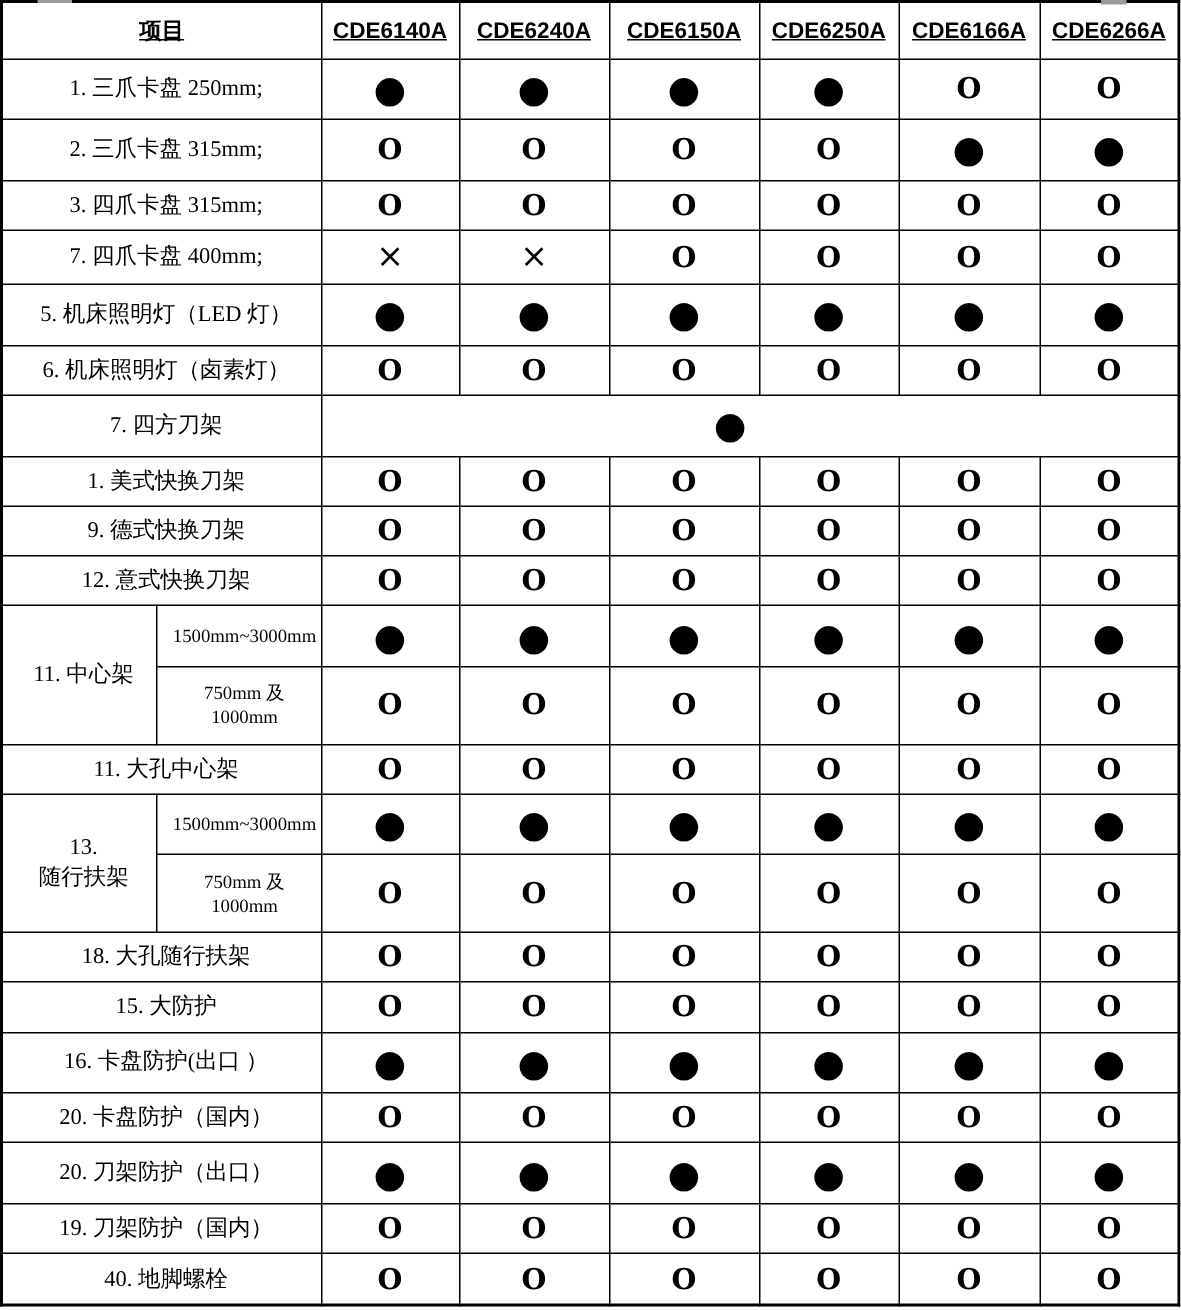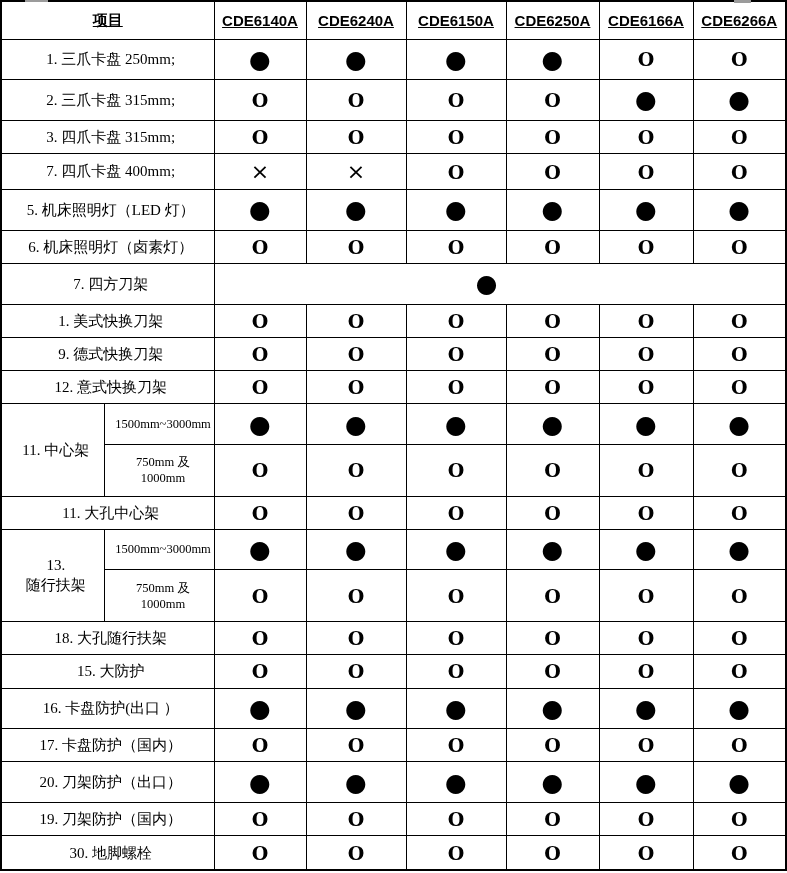--- a/index.html
+++ b/index.html
@@ -238,21 +238,21 @@
       <tr>
         <td class="label" colspan="2">16. 卡盘防护(出口 ）</td>
         <td class="val"><span class="sym sym-filled">●</span></td>
         <td class="val"><span class="sym sym-filled">●</span></td>
         <td class="val"><span class="sym sym-filled">●</span></td>
         <td class="val"><span class="sym sym-filled">●</span></td>
         <td class="val"><span class="sym sym-filled">●</span></td>
         <td class="val"><span class="sym sym-filled">●</span></td>
       </tr>
       <tr>
-        <td class="label" colspan="2">17. 卡盘防护（国内）</td>
+        <td class="label" colspan="2">20. 卡盘防护（国内）</td>
         <td class="val"><span class="sym sym-open">O</span></td>
         <td class="val"><span class="sym sym-open">O</span></td>
         <td class="val"><span class="sym sym-open">O</span></td>
         <td class="val"><span class="sym sym-open">O</span></td>
         <td class="val"><span class="sym sym-open">O</span></td>
         <td class="val"><span class="sym sym-open">O</span></td>
       </tr>
       <tr>
         <td class="label" colspan="2">20. 刀架防护（出口）</td>
         <td class="val"><span class="sym sym-filled">●</span></td>
@@ -265,21 +265,21 @@
       <tr>
         <td class="label" colspan="2">19. 刀架防护（国内）</td>
         <td class="val"><span class="sym sym-open">O</span></td>
         <td class="val"><span class="sym sym-open">O</span></td>
         <td class="val"><span class="sym sym-open">O</span></td>
         <td class="val"><span class="sym sym-open">O</span></td>
         <td class="val"><span class="sym sym-open">O</span></td>
         <td class="val"><span class="sym sym-open">O</span></td>
       </tr>
       <tr>
-        <td class="label" colspan="2">30. 地脚螺栓</td>
+        <td class="label" colspan="2">40. 地脚螺栓</td>
         <td class="val"><span class="sym sym-open">O</span></td>
         <td class="val"><span class="sym sym-open">O</span></td>
         <td class="val"><span class="sym sym-open">O</span></td>
         <td class="val"><span class="sym sym-open">O</span></td>
         <td class="val"><span class="sym sym-open">O</span></td>
         <td class="val"><span class="sym sym-open">O</span></td>
       </tr>
     </tbody>
 </table>
 

